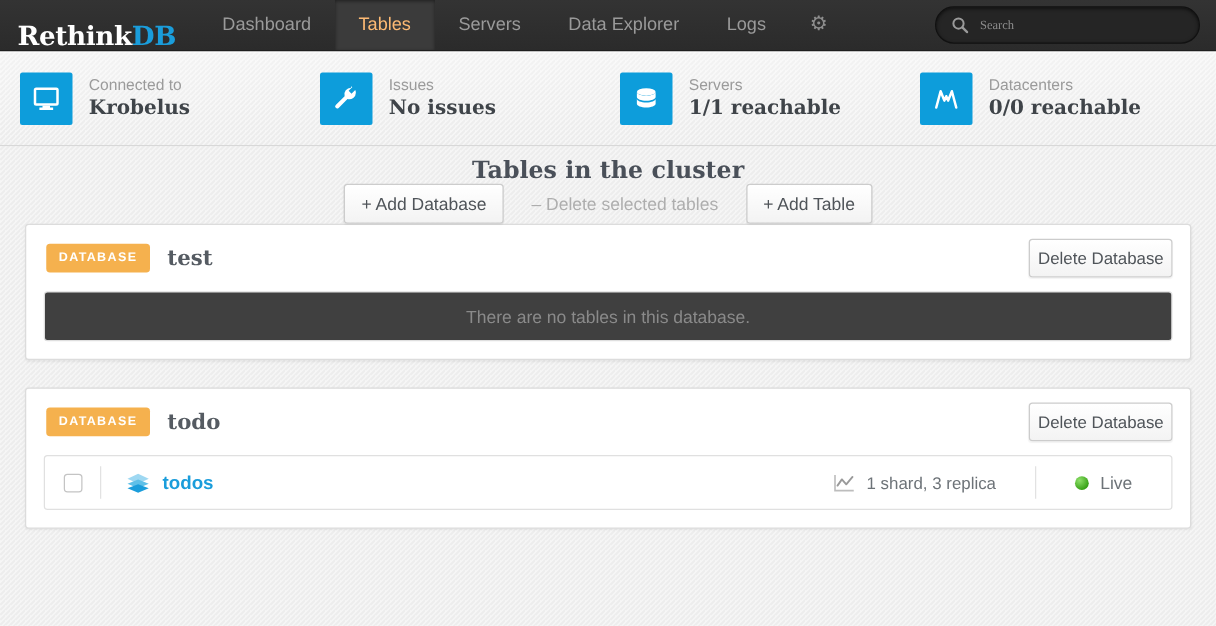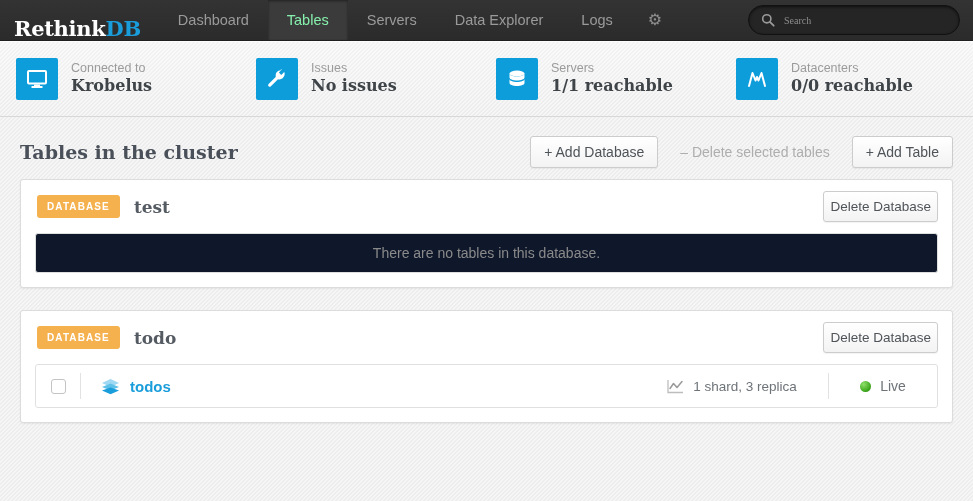--- a/index.html
+++ b/index.html
@@ -44,21 +44,21 @@
   .navlink {
     display: flex;
     align-items: center;
     padding: 0 19px;
     font-size: 14.5px;
     color: #9a9a9a;
     text-decoration: none;
     white-space: nowrap;
   }
   .navlink.active {
-    color: #86efac;
+    color: #fdba74;
     background: #3b3b3b;
     box-shadow: inset 0 1px 3px rgba(0,0,0,.45);
   }
   .navlink.gear { padding: 0 16px; }
   .gear-glyph { font-size: 16px; color: #8e8e8e; line-height: 1; }
 
   .search-wrap {
     position: absolute;
     right: 13px;
     top: 5px;
@@ -137,20 +137,21 @@
     background-size: 4px 4px, 100% 100%;
     height: 384px;
   }
 
   .section-head {
     display: flex;
     align-items: center;
     justify-content: space-between;
     height: 62px;
     padding-top: 8px;
+    flex-direction: column;
   }
   .section-title {
     font-family: "DejaVu Serif", serif;
     font-size: 19px;
     font-weight: bold;
     color: #4a5059;
   }
   .actions { display: flex; align-items: center; gap: 8px; }
   .btn {
     font-family: "Liberation Sans", sans-serif;
@@ -208,21 +209,21 @@
   }
   .btn-delete-db {
     font-size: 13.5px;
     padding: 7px 6px;
   }
 
   .empty-msg {
     margin: 0 14px 14px 14px;
     border: 1px solid #dfdfdf;
     border-radius: 3px;
-    background: #0f172a;
+    background: #404040;
     text-align: center;
     font-size: 14px;
     color: #8a8a8a;
     padding: 11px 0;
   }
 
   
   .table-list { margin: 0 14px 14px 14px; }
   .table-row {
     display: flex;

